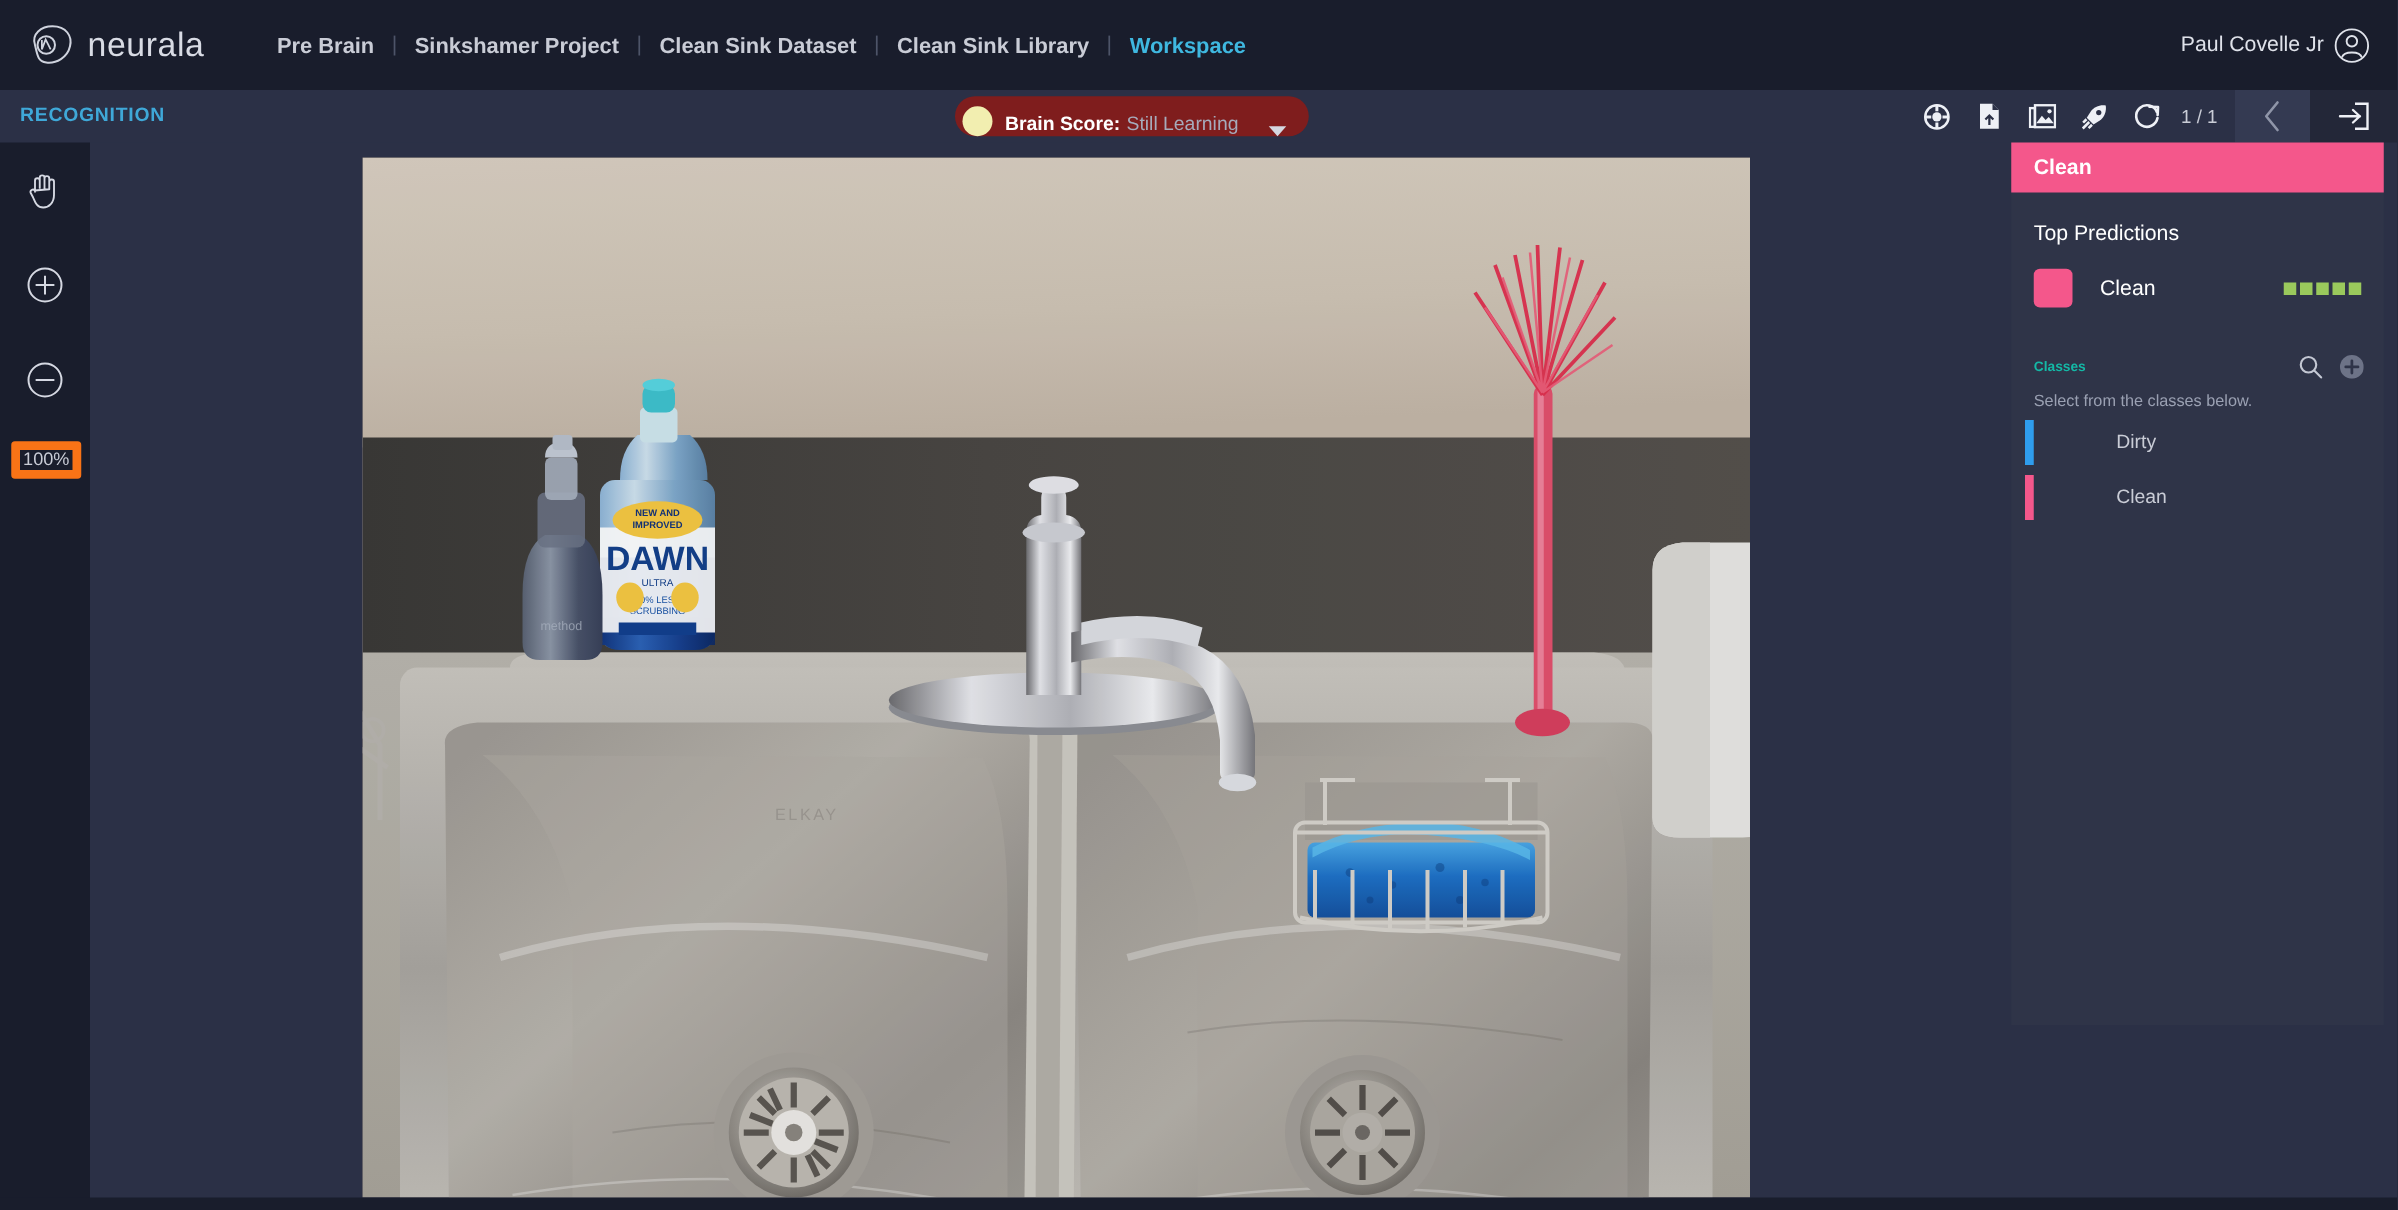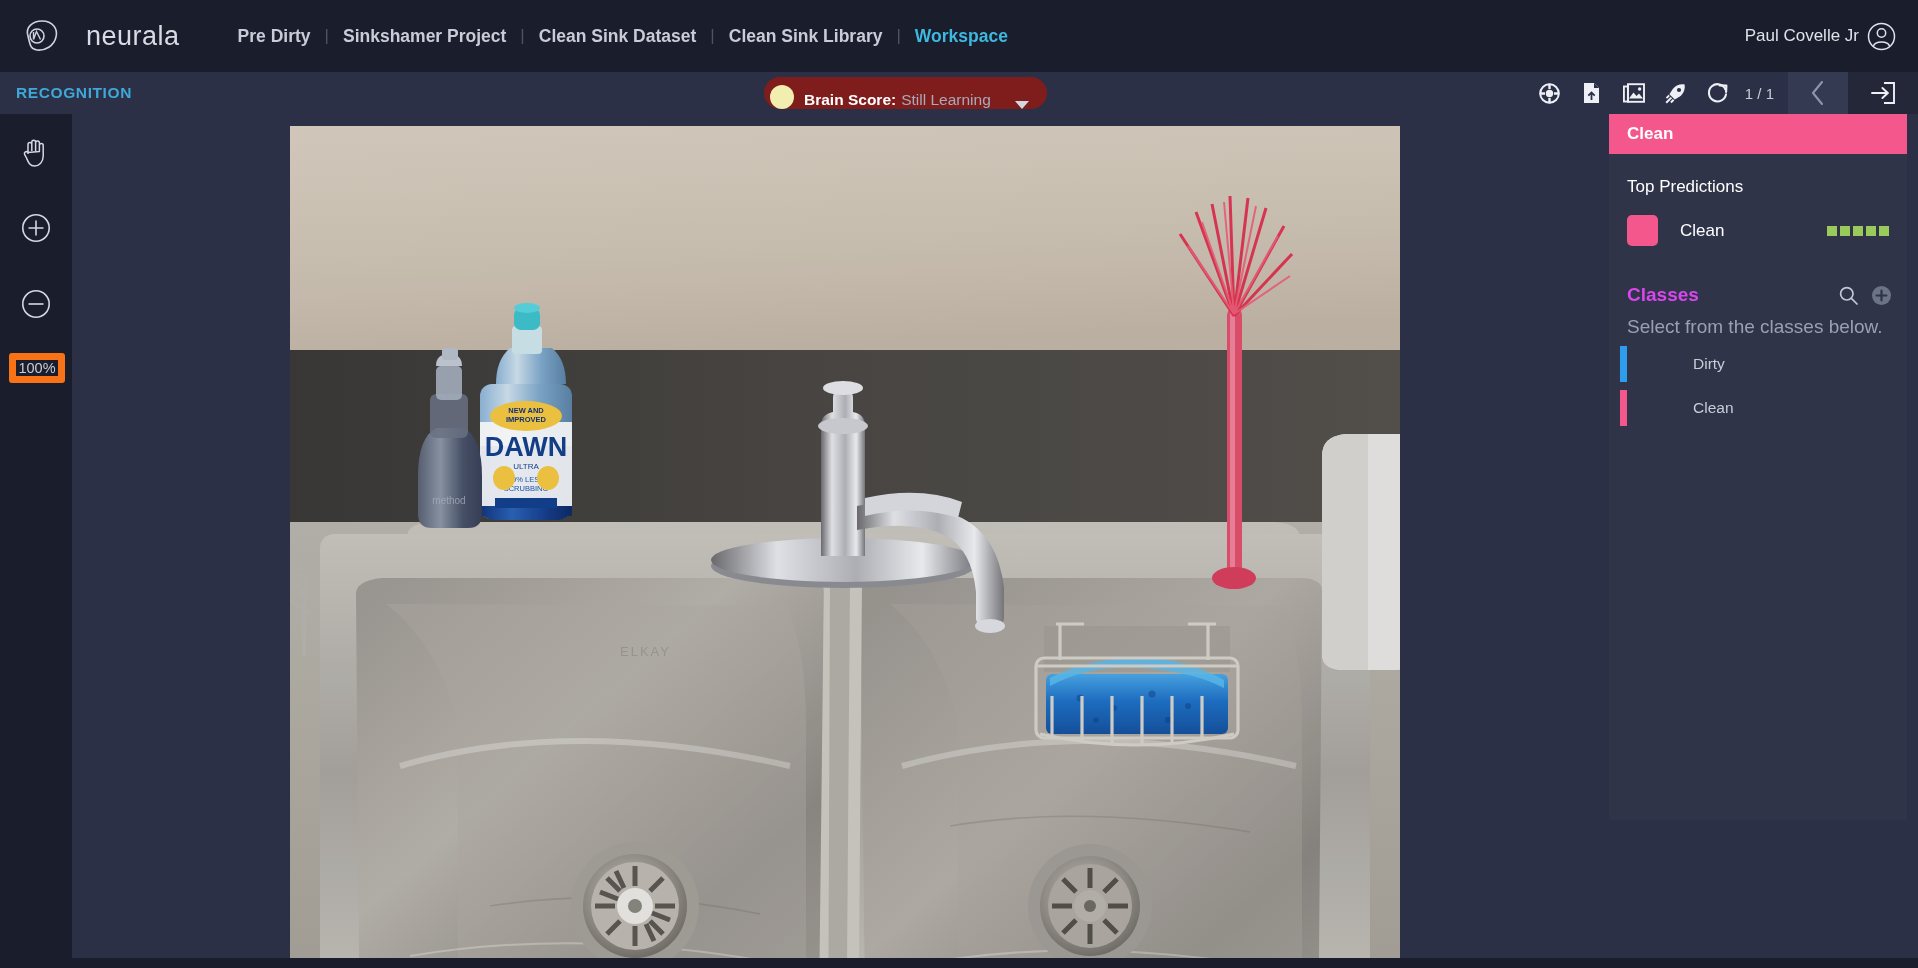--- a/index.html
+++ b/index.html
@@ -9,21 +9,21 @@
     font-family: "Liberation Sans", sans-serif;
     overflow: hidden;
   }
   #app { position: relative; width: 1918px; height: 968px; background: #2b3046; }
 
   
   .topnav {
     position: absolute; top: 0; left: 0; width: 1918px; height: 72px;
     background: #191d2c; display: flex; align-items: center;
   }
-  .logo-wrap { display: flex; align-items: center; margin-left: 22px; gap: 26px; }
+  .logo-wrap { display: flex; align-items: center; margin-left: 22px; gap: 10px; }
   .logo-mark { width: 38px; height: 34px; }
   .logo-text { color: #d8dbe4; font-size: 27px; letter-spacing: 0.5px; font-weight: 300; }
   .nav-links { display: flex; align-items: center; margin-left: 44px; gap: 0; }
   .nav-link {
     color: #c9ccd6; font-size: 17.5px; font-weight: 700;
     padding: 0 14px; cursor: pointer; white-space: nowrap;
   }
   .nav-link.active { color: #3fb8e0; }
   .nav-sep { color: #4d5468; font-size: 17px; font-weight: 300; }
   .user-area {
@@ -119,23 +119,23 @@
     display: flex; align-items: center; padding: 18px 18px 0 18px; cursor: pointer;
   }
   .pred-swatch { width: 31px; height: 31px; border-radius: 5px; background: #f4578b; flex: none; }
   .pred-label { color: #ffffff; font-size: 17px; margin-left: 22px; flex: 1; }
   .conf-bars { display: flex; gap: 3px; }
   .conf-bar { width: 10px; height: 10px; background: #9ac95c; }
 
   .classes-head {
     display: flex; align-items: center; padding: 38px 16px 0 18px;
   }
-  .classes-title { color: #d946ef; font-size: 19px; font-weight: 700; flex: 1; }
+  .classes-title { color: #14b8a6; font-size: 11px; font-weight: 700; flex: 1; }
   .ch-icon { cursor: pointer; margin-left: 14px; display: flex; align-items: center; }
-  .classes-hint { color: #9aa0b2; font-size: 19px; padding: 10px 0 0 18px; }
+  .classes-hint { color: #9aa0b2; font-size: 13px; padding: 10px 0 0 18px; }
   .class-row {
     display: flex; align-items: center; height: 36px; margin-top: 8px; cursor: pointer; gap: 48px;
   }
   .class-bar { width: 7px; height: 36px; flex: none; margin-left: 11px; }
   .class-name { color: #c9ccd6; font-size: 15.5px; margin-left: 18px; }
 
   .bottom-strip {
     position: absolute; left: 0; bottom: 0; width: 1918px; height: 10px; background: #191d2c;
   }
 </style>
@@ -149,21 +149,21 @@
       <span class="logo-mark">
         <svg width="38" height="34" viewBox="0 0 38 34">
           <path d="M6 17 C3 8 11 2 20 2 C31 2 36 10 34 18 C32 27 23 32 15 31 C8 30 8 25 6 17 Z" fill="none" stroke="#cfd3de" stroke-width="1.6"></path>
           <circle cx="15" cy="17" r="7" fill="none" stroke="#cfd3de" stroke-width="1.6"></circle>
           <path d="M11.5 20.5 L14.5 12.5 L18.5 20.5 M11.5 13 L11.5 20.5" stroke="#cfd3de" stroke-width="1.4" fill="none"></path>
         </svg>
       </span>
       <span class="logo-text">neurala</span>
     </div>
     <div class="nav-links">
-      <span class="nav-link">Pre Dirty</span>
+      <span class="nav-link">Pre Brain</span>
       <span class="nav-sep">|</span>
       <span class="nav-link">Sinkshamer Project</span>
       <span class="nav-sep">|</span>
       <span class="nav-link">Clean Sink Dataset</span>
       <span class="nav-sep">|</span>
       <span class="nav-link">Clean Sink Library</span>
       <span class="nav-sep">|</span>
       <span class="nav-link active">Workspace</span>
     </div>
     <div class="user-area">

